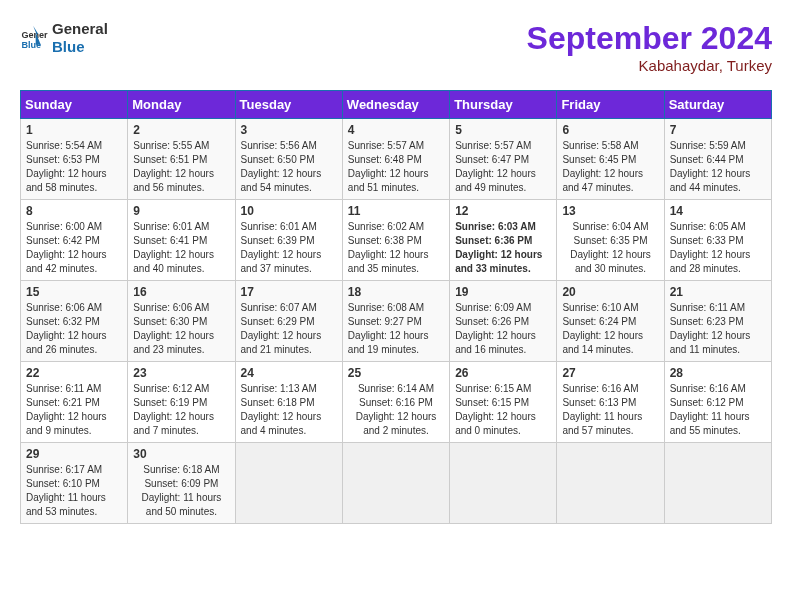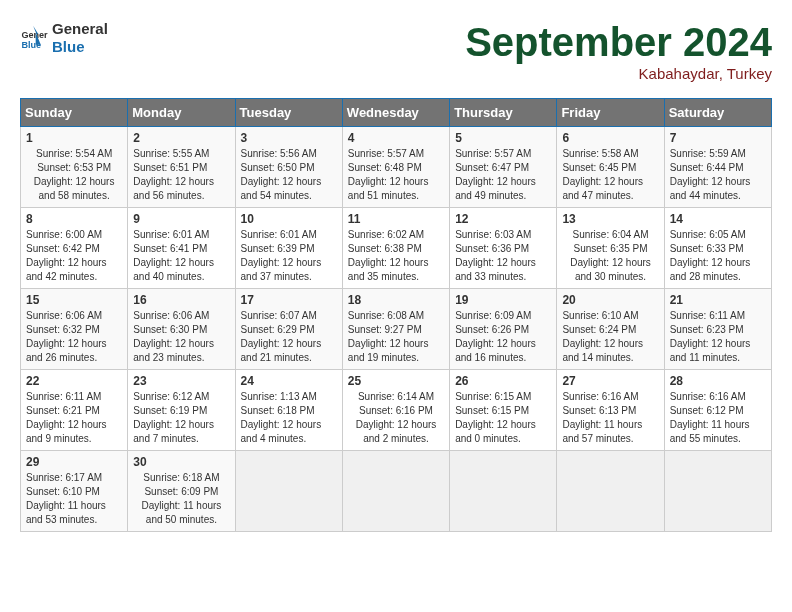--- a/index.html
+++ b/index.html
@@ -22,35 +22,35 @@
       gap: 4px;
     }
     .logo-icon {
       width: 28px;
       height: 28px;
     }
     .title-block {
       text-align: right;
     }
     .month-title {
-      font-size: 40px;
+      font-size: 32px;
       font-weight: bold;
-      color: #14532d;
+      color: #6d28d9;
     }
     .location {
       font-size: 15px;
       color: #7f1d1d;
     }
     table {
       width: 100%;
       border-collapse: collapse;
       table-layout: fixed;
     }
     thead tr th {
-      background-color: #737373;
+      background-color: #6d28d9;
       color: #fff;
       font-size: 13px;
       font-weight: bold;
       padding: 6px 4px;
       text-align: left;
       border: 1px solid #1a6faf;
     }
     tbody tr td {
       border: 1px solid #ccc;
       vertical-align: top;
@@ -106,21 +106,21 @@
         <th>Wednesday</th>
         <th>Thursday</th>
         <th>Friday</th>
         <th>Saturday</th>
       </tr>
   </thead>
   <tbody id="tbody">
       <tr>
         <td>
           <span class="day-num">1</span>
-          <div class="day-info" style="white-space: pre-line; text-align: center;">Sunrise: 5:54 AM
+          <div class="day-info" style="white-space: pre-line;">Sunrise: 5:54 AM
 Sunset: 6:53 PM
 Daylight: 12 hours
 and 58 minutes.</div>
         </td>
         <td>
           <span class="day-num">2</span>
           <div class="day-info" style="white-space: pre-line;">Sunrise: 5:55 AM
 Sunset: 6:51 PM
 Daylight: 12 hours
 and 56 minutes.</div>
@@ -185,21 +185,21 @@
         </td>
         <td>
           <span class="day-num">11</span>
           <div class="day-info" style="white-space: pre-line;">Sunrise: 6:02 AM
 Sunset: 6:38 PM
 Daylight: 12 hours
 and 35 minutes.</div>
         </td>
         <td>
           <span class="day-num">12</span>
-          <div class="day-info" style="white-space: pre-line;">Sunrise: 6:03 AM
+          <div class="day-info" style="white-space: pre-line; font-weight: bold;">Sunrise: 6:03 AM
 Sunset: 6:36 PM
 Daylight: 12 hours
 and 33 minutes.</div>
         </td>
         <td>
           <span class="day-num">13</span>
           <div class="day-info" style="white-space: pre-line; text-align: center;">Sunrise: 6:04 AM
 Sunset: 6:35 PM
 Daylight: 12 hours
 and 30 minutes.</div>

